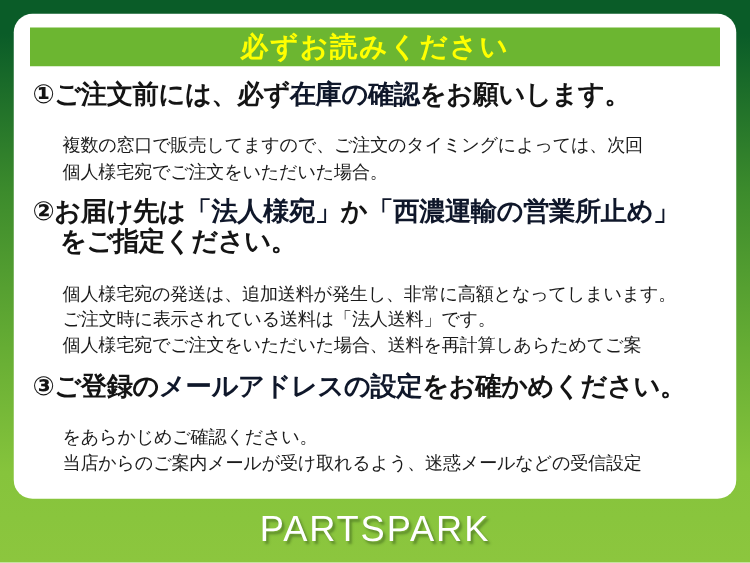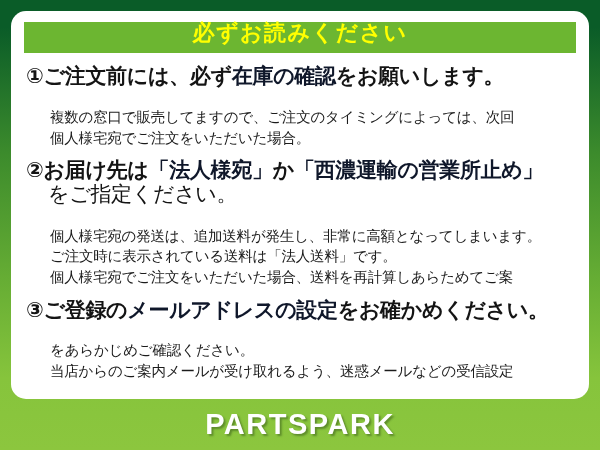--- a/index.html
+++ b/index.html
@@ -40,20 +40,21 @@
     background: #ffffff;
     border-radius: 15px;
     padding: 11px 13px 0 13px;
   }
 
   
   .banner {
     height: 31px;
     background: #6cb631;
     display: flex;
+    align-items: center;
     justify-content: center;
   }
   .banner-title {
     color: #ffff00;
     font-size: 22px;
     font-weight: bold;
     letter-spacing: 1.5px;
     line-height: 1;
     white-space: nowrap;
   }
@@ -71,21 +72,21 @@
   .headline {
     font-size: 21px;
     font-weight: bold;
     color: #141414;
     line-height: 1.14;
     letter-spacing: -0.3px;
     white-space: nowrap;
   }
   .headline-2nd {
     font-size: 21px;
-    font-weight: normal;
+    font-weight: bold;
     color: #141414;
     line-height: 1.18;
     letter-spacing: -0.3px;
     padding-left: 22px;
     white-space: nowrap;
   }
   .hl {
     color: #0f172a;
   }
   .body {
@@ -108,21 +109,21 @@
     right: 0;
     bottom: 0;
     height: 52px;
     display: flex;
     align-items: center;
     justify-content: center;
   }
   .wordmark {
     color: #ffffff;
     font-size: 29px;
-    font-weight: bold;
+    font-weight: normal;
     letter-spacing: 1.5px;
     text-shadow: 2px 2px 2px rgba(40, 70, 20, 0.45);
     line-height: 1;
   }
 </style>
 </head>
 <body>
 
 <div class="poster">
 

